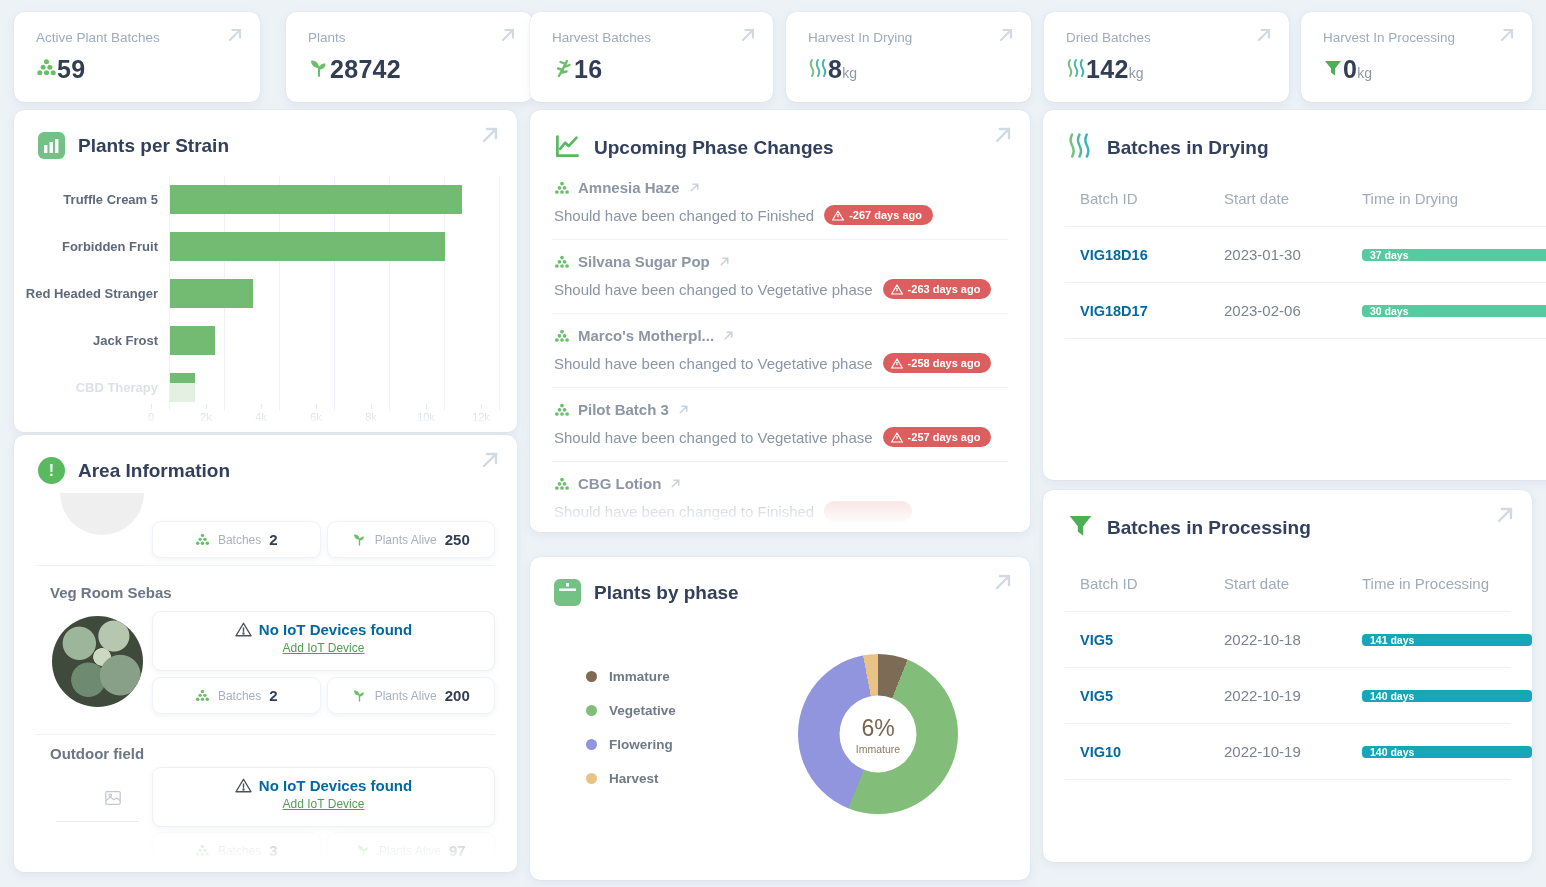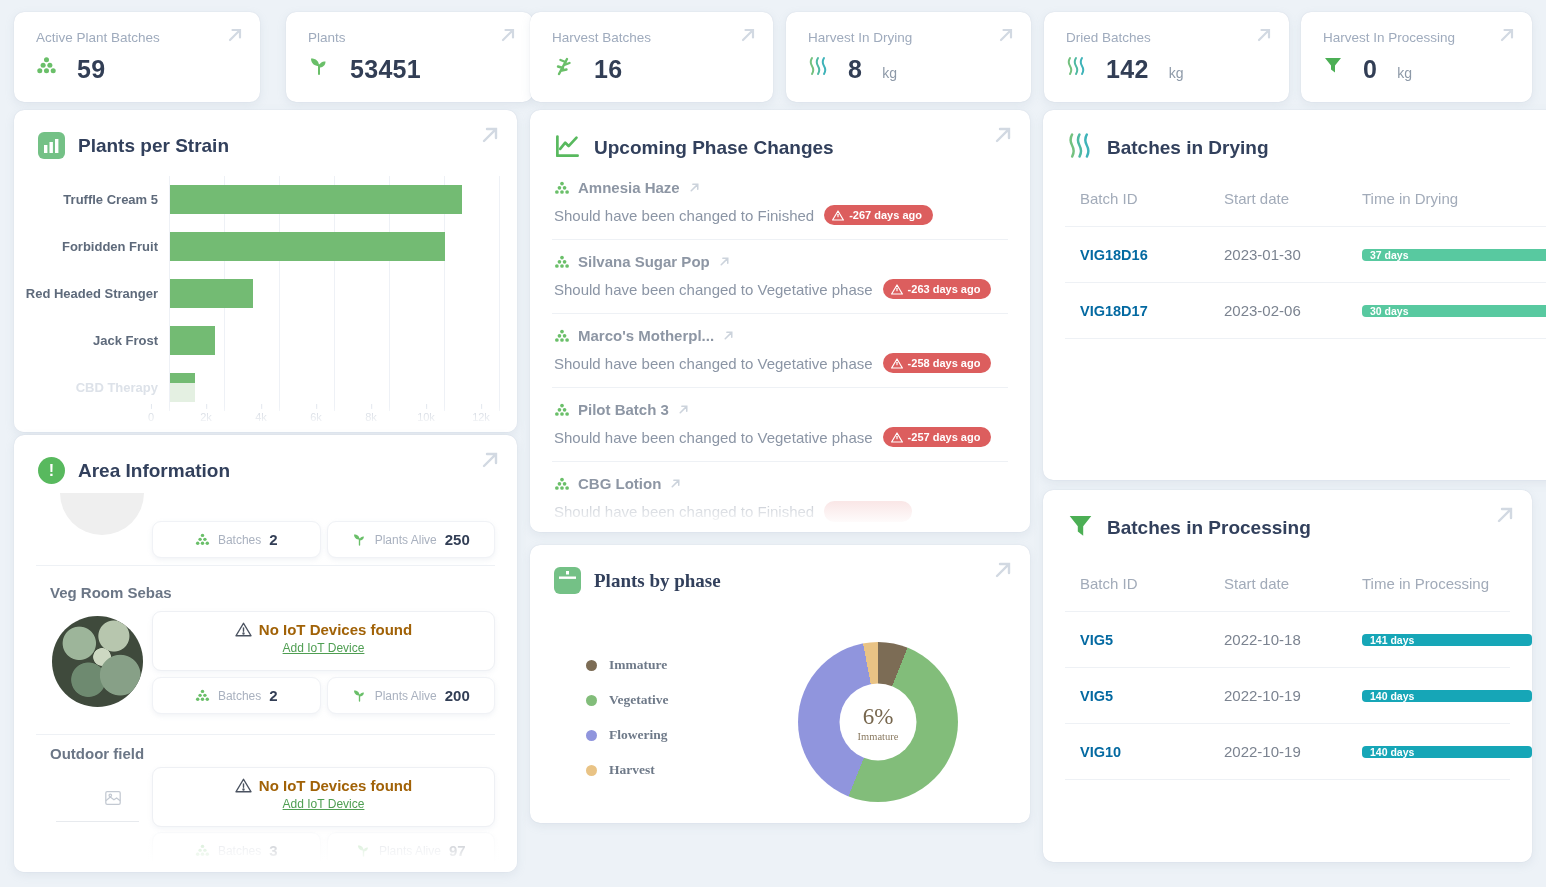--- a/index.html
+++ b/index.html
@@ -13,21 +13,21 @@
   }
   .card {
     position:absolute;
     background:#ffffff;
     border-radius:10px;
     box-shadow:0 3px 10px rgba(150,166,188,.16), 0 0 1px rgba(150,166,188,.4);
   }
   
   .kpi { height:90px; top:12px; padding:18px 20px 0 22px; }
   .kpi-label { font-size:13.5px; color:#9fabbd; margin-bottom:10px; }
-  .kpi-valuerow { display:flex; align-items:flex-start; gap:20px; }
+  .kpi-valuerow { display:flex; align-items:center; gap:0; }
   .kpi-value { font-size:25px; font-weight:bold; color:#323e55; letter-spacing:.3px; }
   .kpi-unit { font-size:14px; color:#8d99a8; align-self:flex-end; padding-bottom:3px; }
   .card-arrow { position:absolute; top:13px; right:15px; cursor:pointer; }
   
   .card-title-row { display:flex; align-items:center; gap:13px; padding:22px 24px 0 24px; }
   .card-title { font-size:19px; font-weight:bold; color:#32405c; }
   .sq-icon { width:27px; height:27px; border-radius:6px; background:#74c186; position:relative; flex:0 0 27px; }
   .circle-icon { width:27px; height:27px; border-radius:50%; background:#58b95e; color:#fff; font-weight:bold;
                  font-size:16px; text-align:center; line-height:27px; flex:0 0 27px; }
   
@@ -57,21 +57,21 @@
   .plantphoto { width:100%; height:100%;
     background:
       radial-gradient(circle at 30% 30%, #9db59a 0 18%, transparent 19%),
       radial-gradient(circle at 68% 22%, #b7c6ae 0 16%, transparent 17%),
       radial-gradient(circle at 75% 65%, #87a087 0 22%, transparent 23%),
       radial-gradient(circle at 40% 70%, #6e8a70 0 20%, transparent 21%),
       radial-gradient(circle at 55% 45%, #cdd8c2 0 12%, transparent 13%),
       #3f4a3c; }
   .iot-box { position:absolute; left:138px; right:22px; height:60px; background:#fff; border:1px solid #eef0f4;
              border-radius:9px; box-shadow:0 2px 5px rgba(160,175,195,.12); text-align:center; padding-top:9px; }
-  .iot-title { font-size:15px; font-weight:bold; color:#a16207; display:flex; justify-content:center; align-items:center; gap:7px; }
+  .iot-title { font-size:15px; font-weight:bold; color:#0369a1; display:flex; justify-content:center; align-items:center; gap:7px; }
   .iot-link { font-size:12px; color:#4f9e52; text-decoration:underline; display:inline-block; margin-top:3px; cursor:pointer; }
   .broken-img { position:absolute; left:38px; width:91px; height:91px; }
   .bottom-fade { position:absolute; left:0; right:0; bottom:0; height:46px; border-radius:0 0 10px 10px;
                  background:linear-gradient(to bottom, rgba(255,255,255,0), #ffffff 80%); pointer-events:none; }
   .faded { opacity:.45; }
   
   .phase-list { position:absolute; top:56px; left:0; right:0; bottom:0; overflow:hidden;text-align:center; }
   .phase-item { padding:13px 24px 14px 24px; }
   .phase-name-row { display:flex; align-items:center; gap:8px; margin-bottom:9px; }
   .phase-name { font-size:15px; font-weight:bold; color:#8d96a4; }
@@ -138,21 +138,21 @@
   </span>
   <div class="kpi-label">Plants</div>
   <div class="kpi-valuerow">
     <span>
       <svg width="22" height="22" viewBox="0 0 22 22">
           <path d="M11 19 V10" stroke="#6abf69" stroke-width="2" stroke-linecap="round" fill="none"></path>
           <path d="M11 11 C11 6 8 3.5 3 3.5 C3 8.5 6.5 11 11 11 Z" fill="#6abf69"></path>
           <path d="M11 12 C11 8.5 13.5 6.5 17.5 6.5 C17.5 10.5 14.5 12.5 11 12.5 Z" fill="#6abf69"></path>
         </svg>
     </span>
-    <span class="kpi-value">53451</span>
+    <span class="kpi-value">28742</span>
   </div>
 </div>
 
 <div class="card kpi" style="left:530px;width:243px;">
   <span class="card-arrow">
     <svg width="20" height="20" viewBox="0 0 20 20" fill="none" stroke="#d2d9e2" stroke-width="2.2" stroke-linecap="round">
         <path d="M5 15 L14.5 5.5 M7.5 5 H15 V12.5"></path>
       </svg>
   </span>
   <div class="kpi-label">Harvest Batches</div>
@@ -563,21 +563,21 @@
         <span class="phase-text">Should have been changed to Finished</span>
         <span class="alert-badge badge-ghost">
             <span></span>
           </span>
       </div>
     </div>
   </div>
   <div class="bottom-fade" style="height:30px"></div>
 </div>
 
-<div class="card" style="left:530px;top:545px;width:500px;height:278px;font-family:Liberation Serif, serif;">
+<div class="card" style="left:530px;top:557px;width:500px;height:323px;">
   <span class="card-arrow">
     <svg width="24" height="24" viewBox="0 0 20 20" fill="none" stroke="#d2d9e2" stroke-width="2" stroke-linecap="round">
         <path d="M5 15 L14.5 5.5 M7.5 5 H15 V12.5"></path>
       </svg>
   </span>
   <div class="card-title-row">
     <span class="sq-icon">
       <svg width="27" height="27" viewBox="0 0 27 27">
           <rect x="5" y="9.5" width="17" height="2.4" fill="#fff"></rect>
           <rect x="12" y="4" width="3" height="3.5" fill="#fff"></rect>

